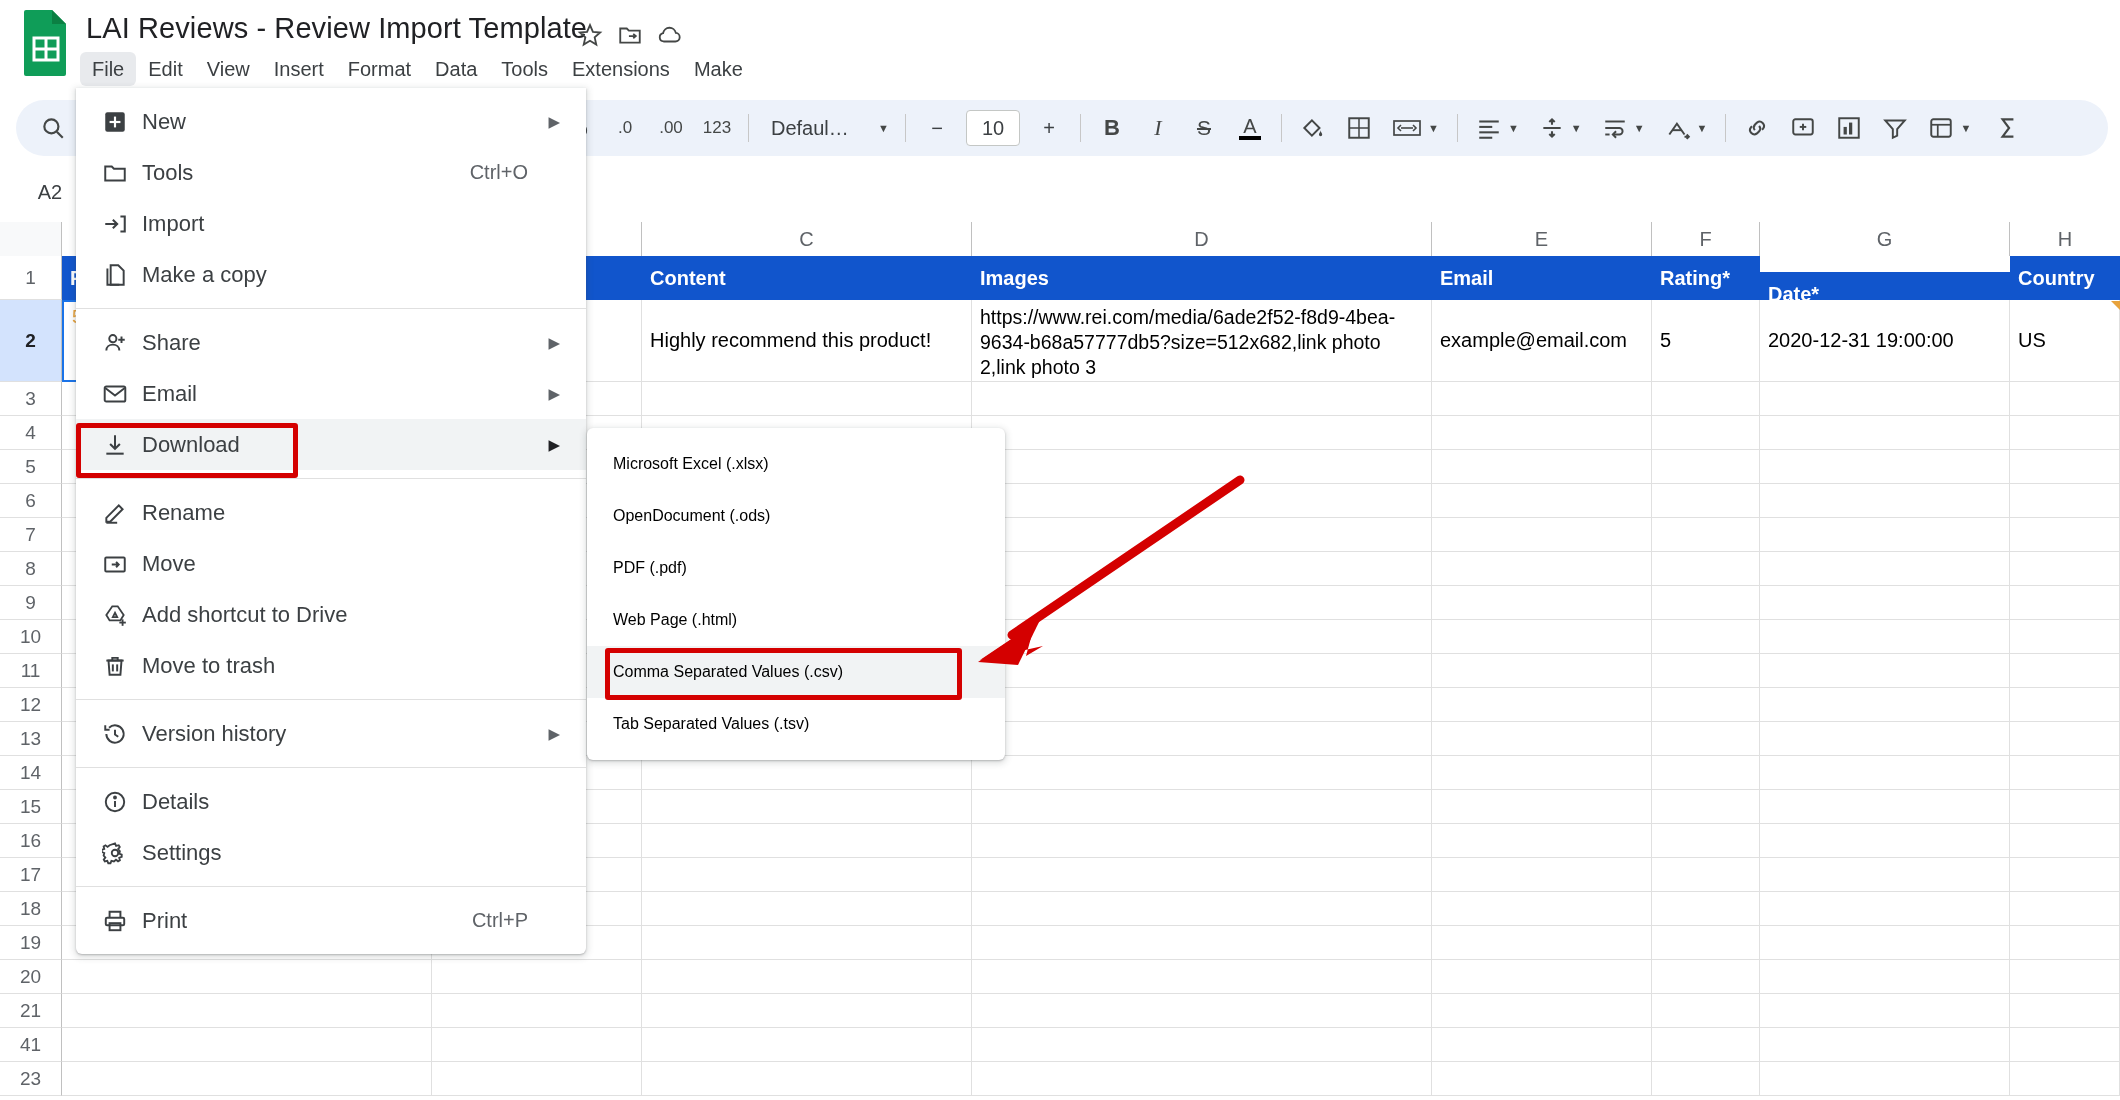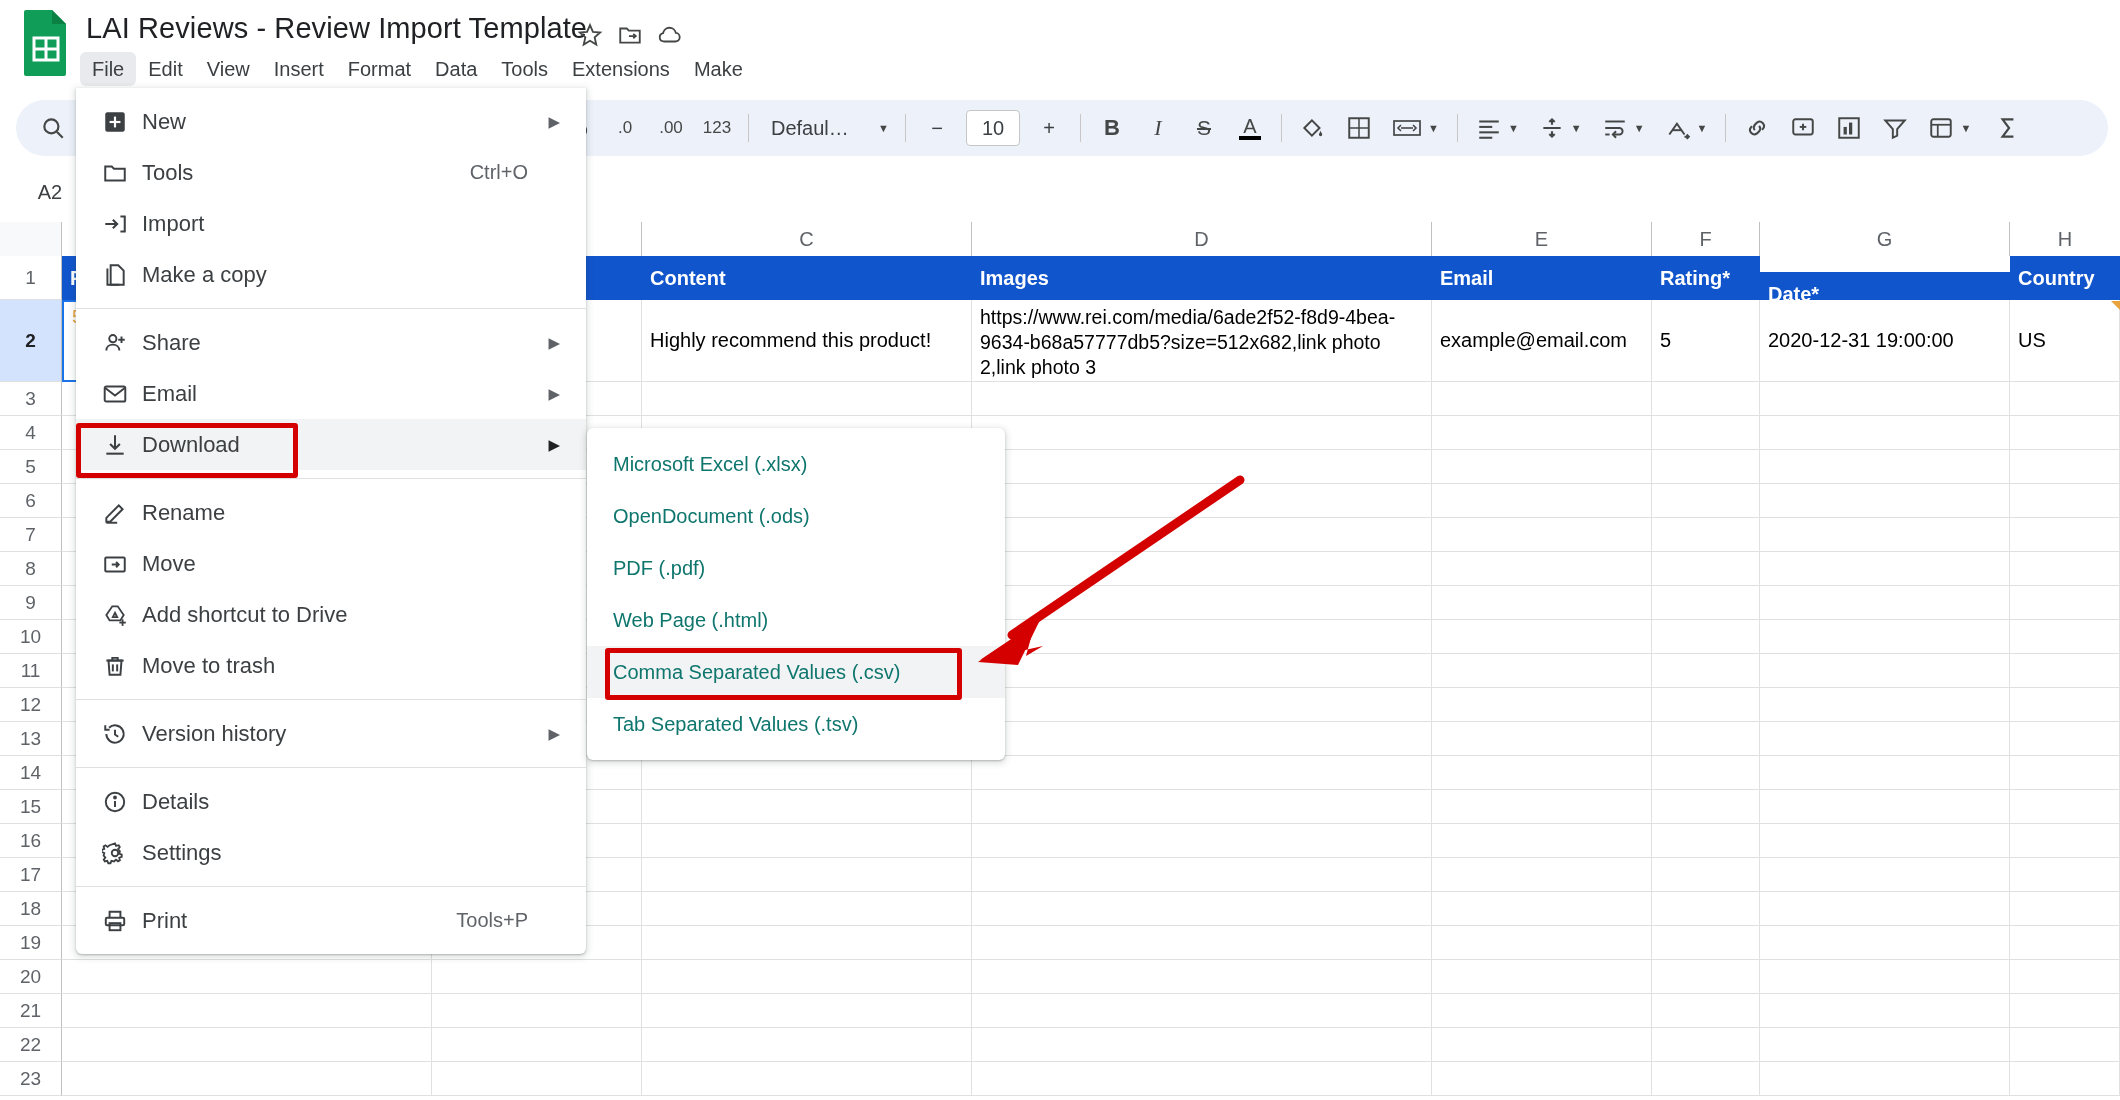--- a/index.html
+++ b/index.html
@@ -164,21 +164,21 @@
 
   
   .submenu {
     position: absolute; left: 587px; top: 428px; width: 418px;
     background: #ffffff; border-radius: 6px;
     box-shadow: 0 2px 6px 2px rgba(60,64,67,.15), 0 1px 2px 0 rgba(60,64,67,.3);
     padding: 10px 0; z-index: 120;
   }
   .smi {
     height: 52px; display: flex; align-items: center; padding: 0 26px;
-    font-size: 20px; color: #0f766e; white-space: nowrap;
+    font-size: 16px; color: #000000; white-space: nowrap;
   }
   .smi.hl { background: #f1f3f4; }
 
   
   .redbox {
     position: absolute; border: 5px solid #d40000; border-radius: 3px;
     z-index: 200; pointer-events: none;
   }
   .arrow-svg { position: absolute; z-index: 210; pointer-events: none; }
 
@@ -582,21 +582,21 @@
       <div class="cell" style="left: 2010px; top: 738px; width: 110px; height: 34px;"></div>
       <div class="row-num" style="top: 772px; height: 34px;">21</div>
       <div class="cell" style="left: 62px; top: 772px; width: 370px; height: 34px;"></div>
       <div class="cell" style="left: 432px; top: 772px; width: 210px; height: 34px;"></div>
       <div class="cell" style="left: 642px; top: 772px; width: 330px; height: 34px;"></div>
       <div class="cell" style="left: 972px; top: 772px; width: 460px; height: 34px;"></div>
       <div class="cell" style="left: 1432px; top: 772px; width: 220px; height: 34px;"></div>
       <div class="cell" style="left: 1652px; top: 772px; width: 108px; height: 34px;"></div>
       <div class="cell" style="left: 1760px; top: 772px; width: 250px; height: 34px;"></div>
       <div class="cell" style="left: 2010px; top: 772px; width: 110px; height: 34px;"></div>
-      <div class="row-num" style="top: 806px; height: 34px;">22</div>
+      <div class="row-num" style="top: 806px; height: 34px;">41</div>
       <div class="cell" style="left: 62px; top: 806px; width: 370px; height: 34px;"></div>
       <div class="cell" style="left: 432px; top: 806px; width: 210px; height: 34px;"></div>
       <div class="cell" style="left: 642px; top: 806px; width: 330px; height: 34px;"></div>
       <div class="cell" style="left: 972px; top: 806px; width: 460px; height: 34px;"></div>
       <div class="cell" style="left: 1432px; top: 806px; width: 220px; height: 34px;"></div>
       <div class="cell" style="left: 1652px; top: 806px; width: 108px; height: 34px;"></div>
       <div class="cell" style="left: 1760px; top: 806px; width: 250px; height: 34px;"></div>
       <div class="cell" style="left: 2010px; top: 806px; width: 110px; height: 34px;"></div>
       <div class="row-num" style="top: 840px; height: 34px;">23</div>
       <div class="cell" style="left: 62px; top: 840px; width: 370px; height: 34px;"></div>
@@ -810,21 +810,21 @@
     <span class="mi-ico">
       <svg width="26" height="26" viewBox="0 0 24 24">
           <g fill="none" stroke="#3c4043" stroke-width="1.8">
             <path d="M7 9V3.5h10V9"></path>
             <rect x="3.5" y="9" width="17" height="7" rx="1.2"></rect>
             <rect x="7" y="14" width="10" height="6.5"></rect>
           </g>
         </svg>
     </span>
     <span class="mi-lbl">Print</span>
-    <span class="mi-acc">Tools+P</span>
+    <span class="mi-acc">Ctrl+P</span>
   </div>
 
 </div>
 
 <div class="submenu">
   <div class="smi">Microsoft Excel (.xlsx)</div>
   <div class="smi">OpenDocument (.ods)</div>
   <div class="smi">PDF (.pdf)</div>
   <div class="smi">Web Page (.html)</div>
   <div class="smi hl">Comma Separated Values (.csv)</div>

